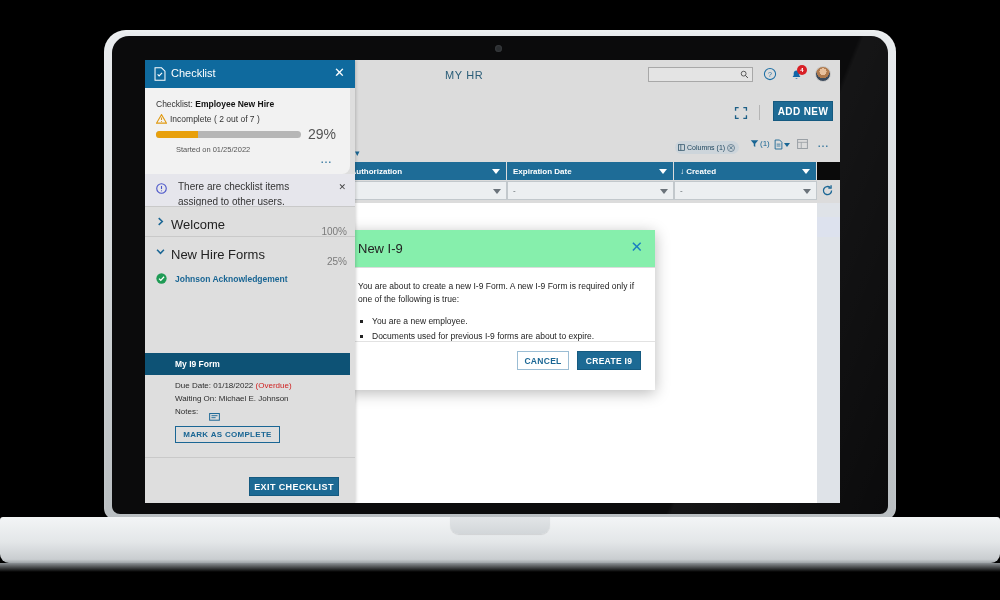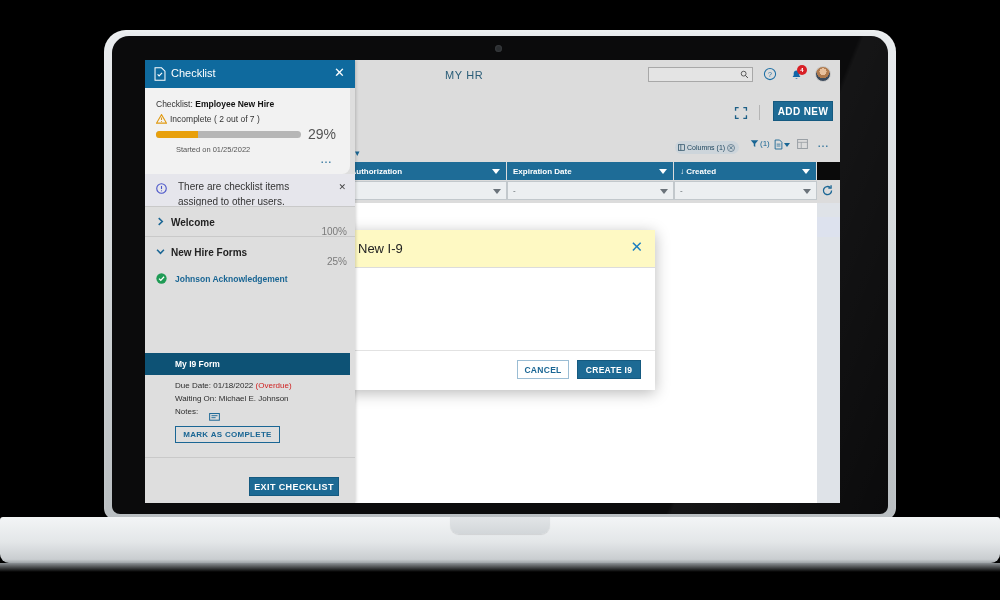--- a/index.html
+++ b/index.html
@@ -217,21 +217,21 @@
   .cl-notice-text { position: absolute; left: 33px; top: 6px; width: 140px; font-size: 10px; color: #333; line-height: 1.45; }
   .cl-notice-close { position: absolute; right: 9px; top: 8px; font-size: 9px; color: #444; cursor: pointer; }
 
   .cl-sep { position: absolute; left: 0; width: 210px; height: 1px; background: #c9c9c9; }
 
   .cl-group {
     position: absolute; left: 0; width: 210px; height: 28px;
     display: flex; align-items: center;
   }
   .cl-group-caret { position: absolute; left: 11px; top: 9px; width: 9px; height: 9px; color: #1a6694; }
-  .cl-group-label { position: absolute; left: 26px; top: 9px; font-size: 10px; font-weight: bold; color: #222; }
+  .cl-group-label { position: absolute; left: 26px; top: 9px; font-size: 13px; font-weight: normal; color: #222; }
   .cl-group-pct { position: absolute; right: 8px; top: 18px; font-size: 10px; color: #7a7a7a; }
 
   .cl-task {
     position: absolute; left: 0; width: 210px; height: 22px; display: flex; align-items: center;
   }
   .cl-task-check { position: absolute; left: 11px; top: 5px; width: 11px; height: 11px; }
   .cl-task-label { position: absolute; left: 30px; top: 6px; font-size: 8.5px; font-weight: bold; color: #1a6694; }
 
   .cl-task-active {
     position: absolute; left: 0; top: 293px; width: 205px; height: 22px;
@@ -264,30 +264,30 @@
   }
 
   
   .modal {
     position: absolute; left: 200px; top: 140px; width: 310px; height: 160px;
     background: #fff;
     box-shadow: 0 3px 14px rgba(0,0,0,.28);
   }
   .modal-head {
     position: absolute; left: 0; top: 0; width: 310px; height: 38px;
-    background: #fef9c3; border-bottom: 1px solid #dcdcdc;
+    background: #86efac; border-bottom: 1px solid #dcdcdc;
   }
   .modal-title { position: absolute; left: 13px; top: 11px; font-size: 13px; color: #222; }
   .modal-close { position: absolute; right: 12px; top: 9px; font-size: 15px; color: #1a7fc1; cursor: pointer; line-height: 16px; }
   .modal-body { position: absolute; left: 0; top: 38px; width: 310px; height: 82px; padding: 12px 14px 0 13px; }
   .modal-para { font-size: 8.5px; color: #222; line-height: 1.55; }
   .modal-list { margin: 8px 0 0 14px; }
   .modal-list li { font-size: 8.5px; color: #222; line-height: 1.7; list-style: square; }
   .modal-foot {
-    position: absolute; left: 0; bottom: 0; width: 310px; height: 40px;
+    position: absolute; left: 0; bottom: 0; width: 310px; height: 49px;
     border-top: 1px solid #e2e2e2; background: #fff;
   }
   .btn-cancel {
     position: absolute; right: 86px; top: 9px; width: 52px; height: 19px;
     background: #fff; border: 1px solid #9bbdd4; color: #1a6694;
     font-size: 8.5px; font-weight: bold; letter-spacing: .3px; cursor: pointer;
     font-family: "Liberation Sans", sans-serif;
   }
   .btn-create {
     position: absolute; right: 14px; top: 9px; width: 64px; height: 19px;
@@ -427,20 +427,27 @@
         <div class="grid-rail">
           <div class="grid-rail-band"></div>
         </div>
       </div>
 
       <div class="modal">
         <div class="modal-head">
           <div class="modal-title">New I-9</div>
           <div class="modal-close">✕</div>
         </div>
+        <div class="modal-body">
+          <div class="modal-para">You are about to create a new I-9 Form. A new I-9 Form is required only if one of the following is true:</div>
+          <ul class="modal-list">
+            <li>You are a new employee.</li>
+            <li>Documents used for previous I-9 forms are about to expire.</li>
+          </ul>
+        </div>
         <div class="modal-foot">
           <button class="btn-cancel">CANCEL</button>
           <button class="btn-create">CREATE I9</button>
         </div>
       </div>
     </div>
 
     <div class="cl-panel">
 
       <div class="cl-header">

